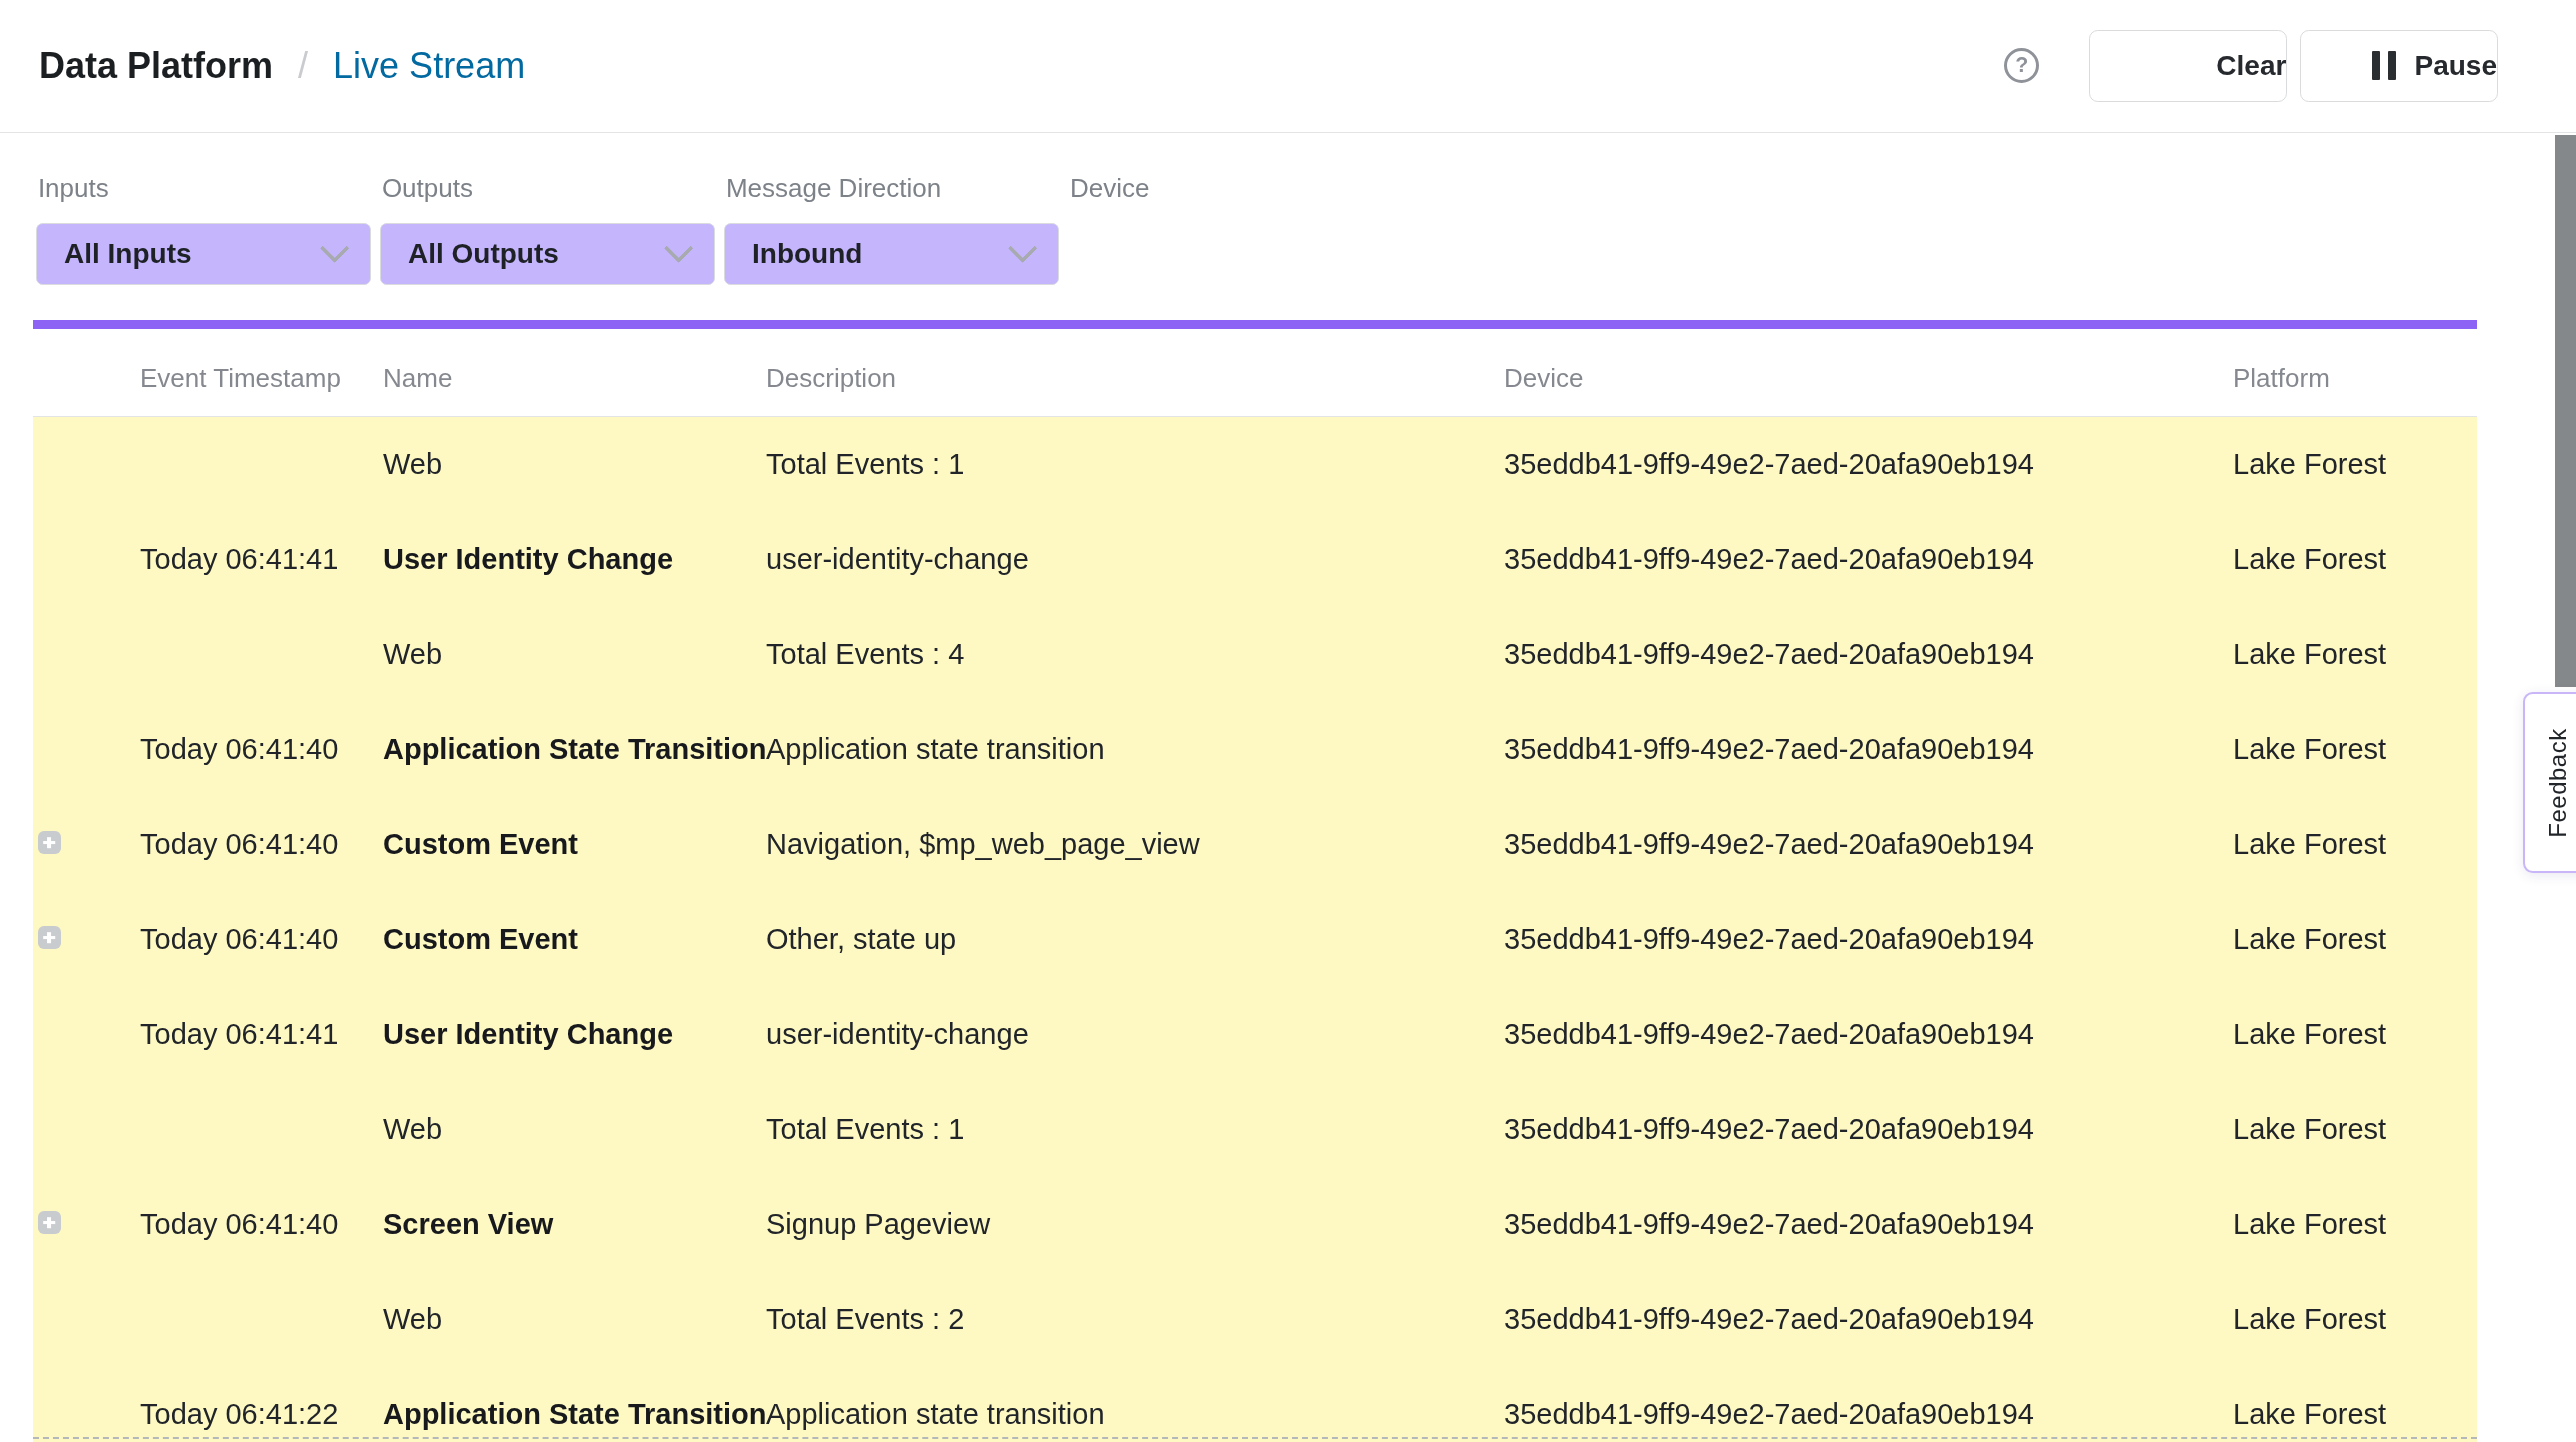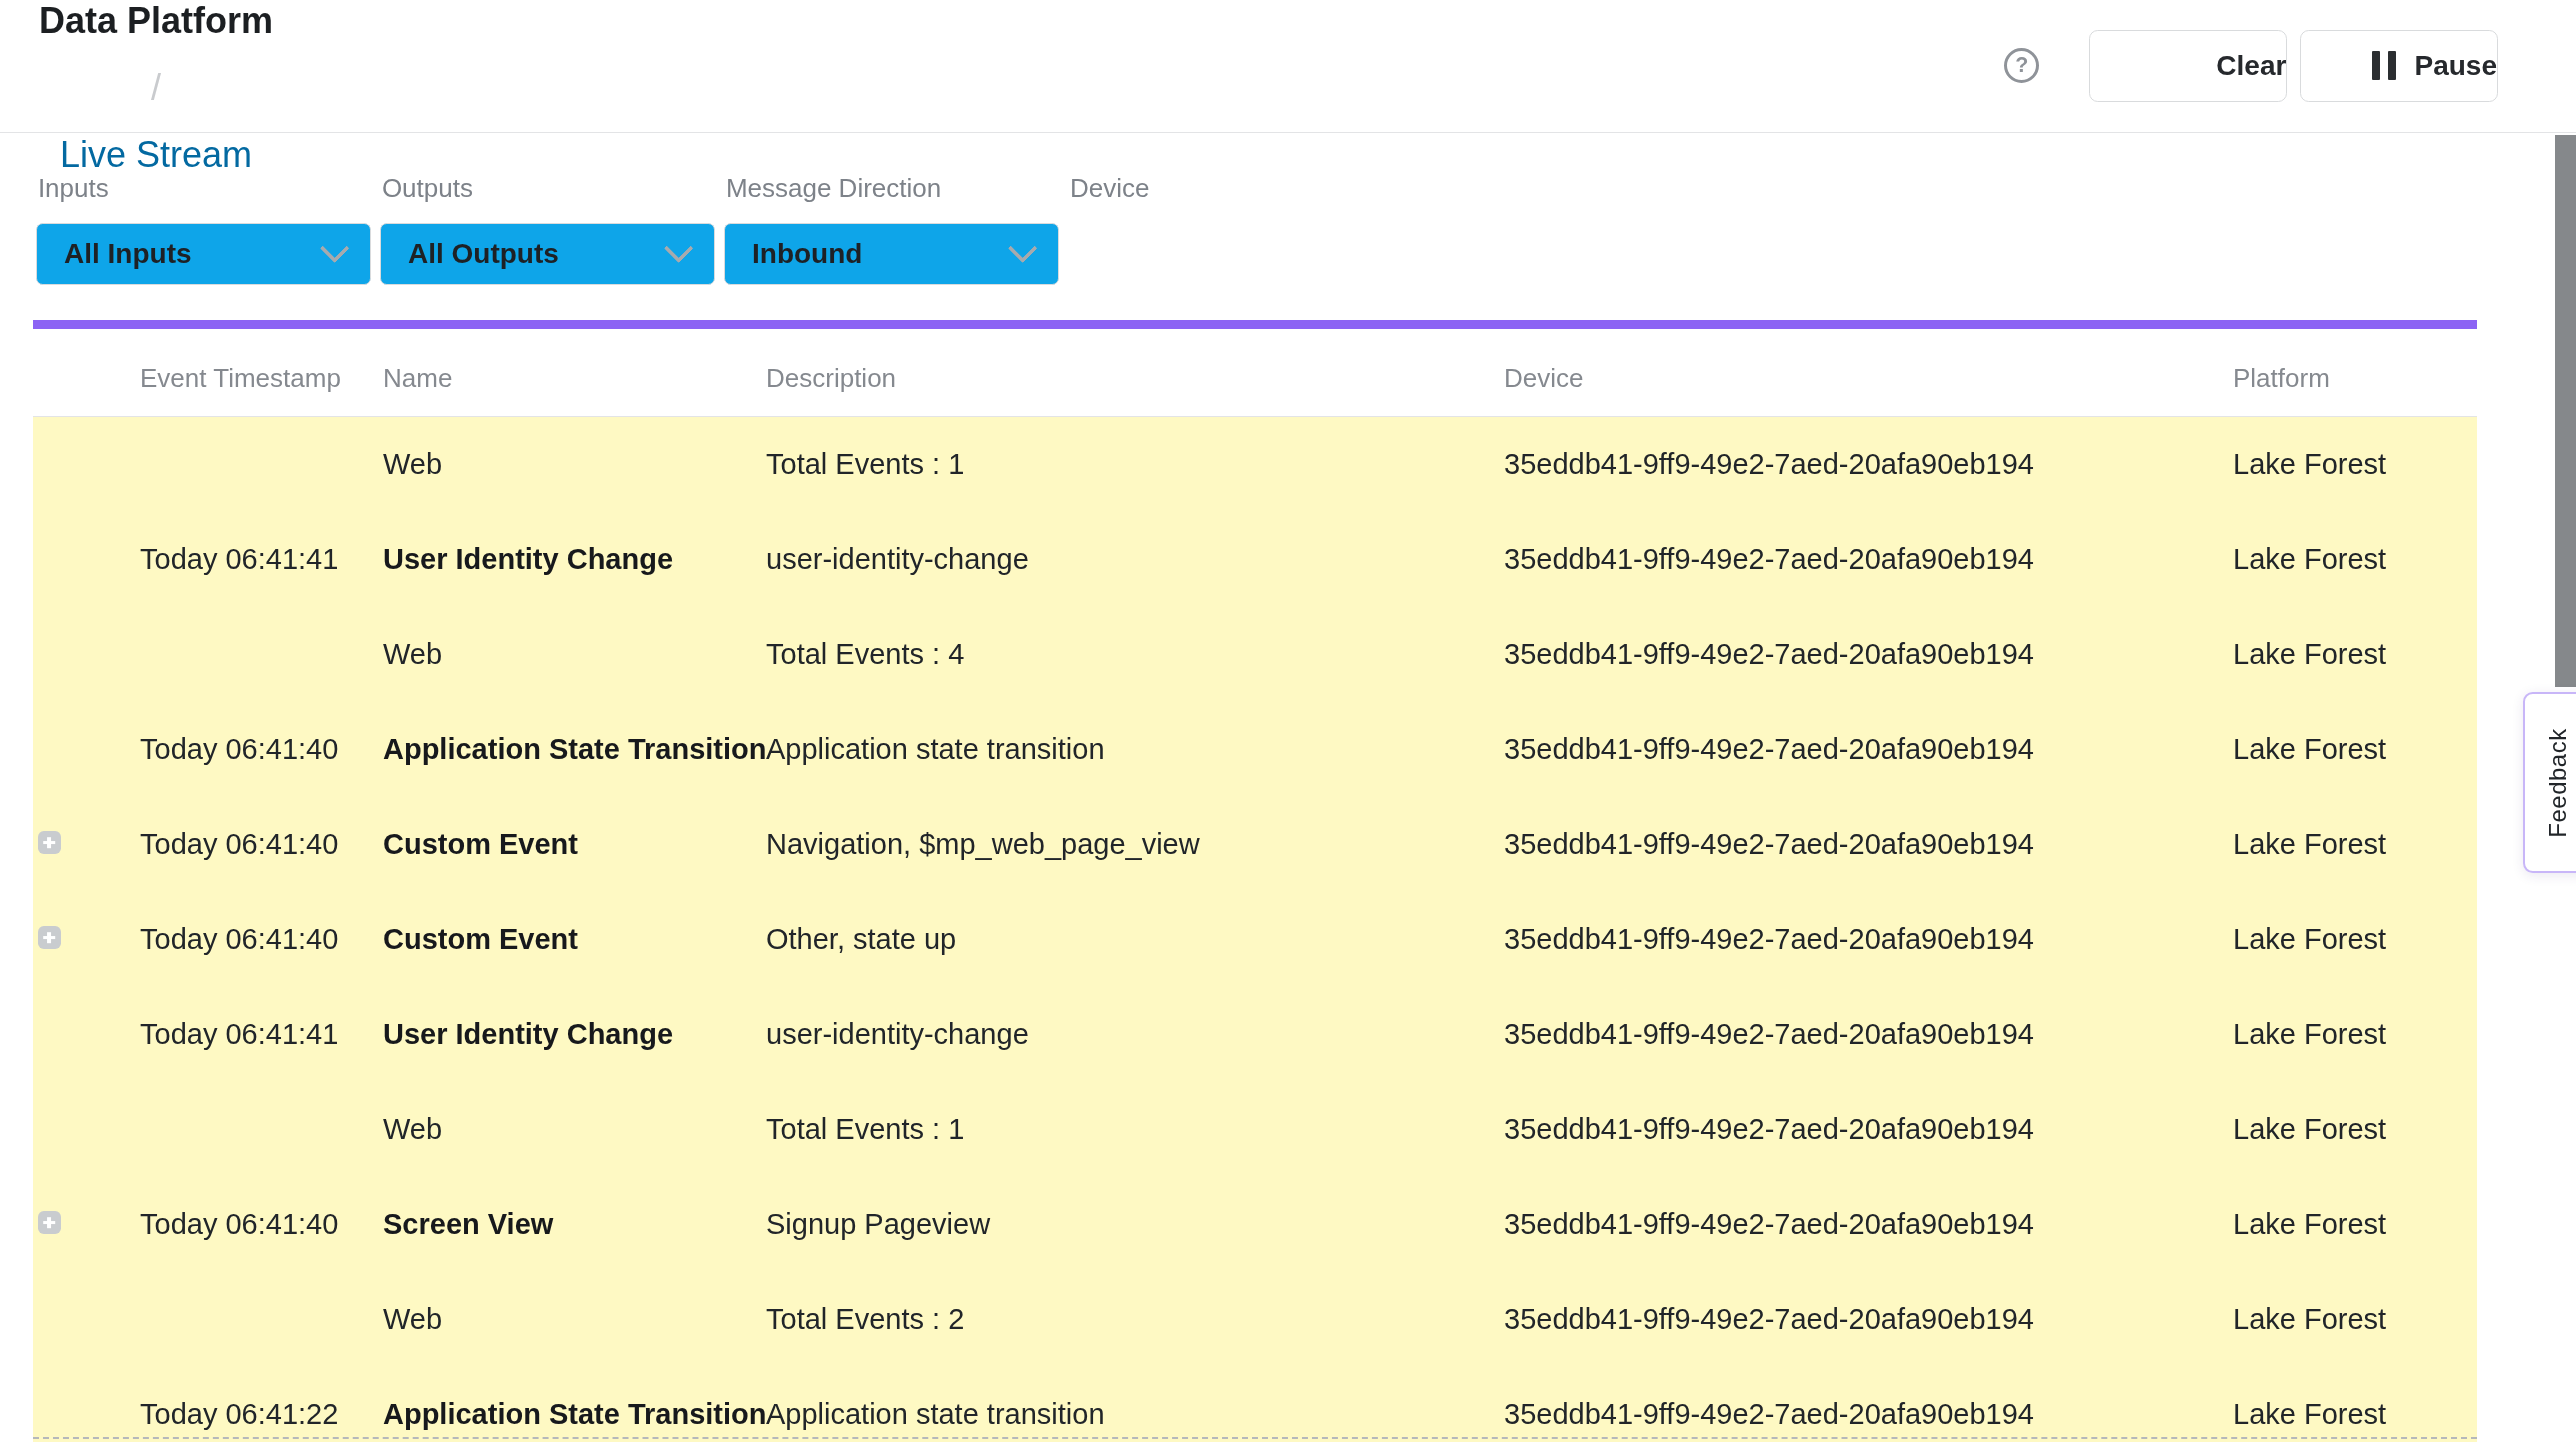--- a/index.html
+++ b/index.html
@@ -12,21 +12,21 @@
     overflow:hidden;
   }
 
   
   .app-header {
     position:absolute; top:0; left:0; width:2576px; height:133px;
     background:#fff; border-bottom:1.9px solid #e3e4e6;
   }
   .breadcrumb {
     position:absolute; left:39px; top:0; height:131px;
-    display:flex; align-items:center; gap:25px; font-size:36px;flex-direction:column;
+    display:flex; align-items:center; gap:25px; font-size:36px;
   }
   .crumb-section { font-weight:700; color:#1c1f22; }
   .crumb-sep { color:#c9cbce; font-size:36px; }
   .crumb-page { font-weight:400; color:#0369a1; }
   .header-actions {
     position:absolute; right:78px; top:0; height:131px;
     display:flex; align-items:center;
   }
   .help-btn {
     width:35px; height:35px; border:3.9px solid #8f9399; border-radius:50%;
@@ -50,21 +50,21 @@
     position:absolute; top:133px; left:36px;
     display:flex; gap:9px;
   }
   .filter { width:335px; }
   .filter-label {
     display:block; margin:41px 0 0 1.9px;
     font-size:26px; line-height:28px; color:#7d8289; font-weight:400;
   }
   .select-box {
     margin-top:21.4px; height:62px; width:100%;
-    border:1.9px solid #d9dbdd; border-radius:6.8px; background:#0ea5e9;
+    border:1.9px solid #d9dbdd; border-radius:6.8px; background:#c4b5fd;
     display:flex; align-items:center; justify-content:space-between;
     padding:0 25px 0 27px; cursor:pointer;
   }
   .select-value { font-size:28px; font-weight:700; color:#1e2125; }
   .chevron {
     width:21.4px; height:21.4px; margin-top:-11.6px;
     border-right:4.9px solid #a7aaae; border-bottom:4.9px solid #a7aaae;
     border-radius:1.9px; transform:rotate(45deg);
   }
 

